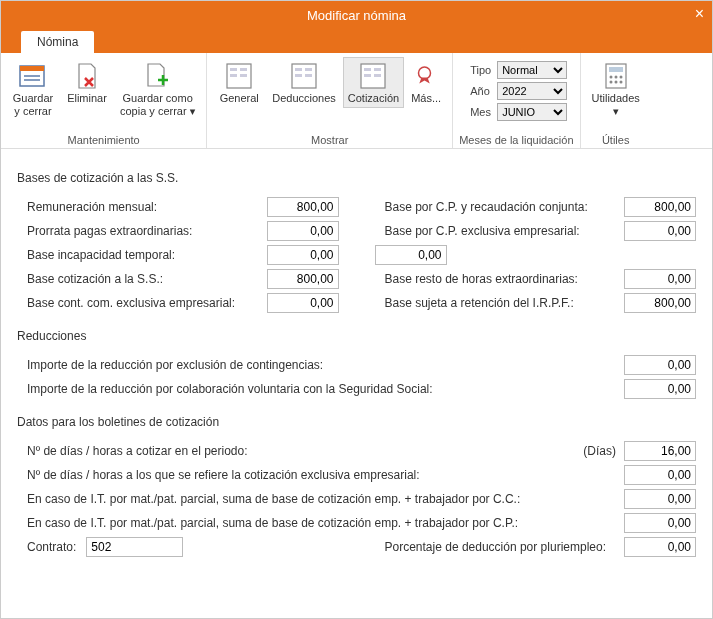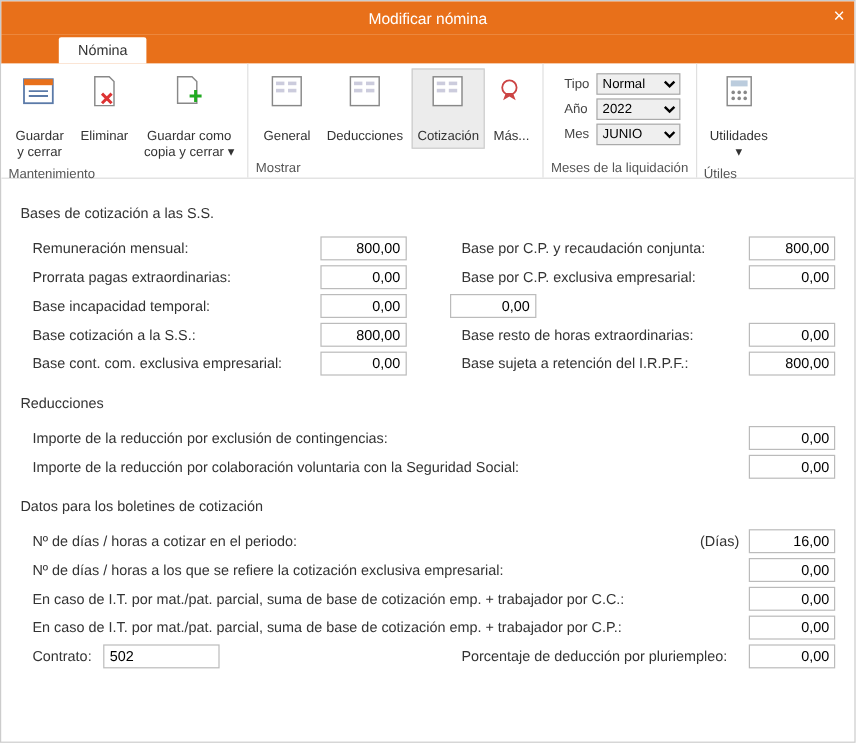--- a/index.html
+++ b/index.html
@@ -1,28 +1,28 @@
 <!DOCTYPE html>
 <html><head>
 <meta charset="utf-8">
 <style>
 * { box-sizing: border-box; margin: 0; padding: 0; }
 body { font-family: "Segoe UI", Tahoma, sans-serif; font-size: 12px; color: #333; background: #fff; width: 713px; height: 619px; overflow: hidden; border: 1px solid #ccc; }
 .titlebar { background: #e8701a; height: 28px; display: flex; align-items: center; justify-content: center; position: relative; color: #fff; }
 .titlebar .title { font-size: 13px; }
 .titlebar .close { position: absolute; right: 8px; top: 4px; font-size: 16px; cursor: pointer; }
 .tabstrip { background: #e8701a; height: 24px; display: flex; align-items: flex-end; padding-left: 20px; }
-.tab { background: #fff; padding: 4px 16px; font-size: 12px; border-radius: 2px 2px 0 0; cursor: pointer; margin-left: 28px; }
+.tab { background: #fff; padding: 4px 16px; font-size: 12px; border-radius: 2px 2px 0 0; cursor: pointer; }
 .ribbon { background: #fff; border-bottom: 1px solid #ddd; display: flex; height: 96px; }
 .group { border-right: 1px solid #e0e0e0; padding: 4px 6px 2px 6px; display: flex; flex-direction: column; justify-content: space-between; }
 .group-body { display: flex; align-items: flex-start; gap: 2px; flex: 1; }
-.group-label { text-align: left; font-size: 11px; color: #555; padding-top: 2px; }
+.group-label { text-align: center; font-size: 11px; color: #555; padding-top: 2px; }
 .rbtn { display: flex; flex-direction: column; align-items: center; justify-content: flex-start; padding: 2px 4px; cursor: pointer; text-align: center; min-width: 52px; border: 1px solid transparent; }
 .rbtn.active { background: #ececec; border-color: #ccc; }
-.rbtn .lbl { font-size: 11px; line-height: 13px; margin-top: 16px; }
+.rbtn .lbl { font-size: 11px; line-height: 13px; margin-top: 0; }
 .icon32 { width: 32px; height: 32px; }
 .period-grid { display: grid; grid-template-columns: auto auto; gap: 3px 6px; align-items: center; font-size: 11px; padding-top: 4px; margin-left: 11px; }
 .period-grid select { font-size: 11px; height: 18px; width: 70px; border: 1px solid #aaa; }
 .period-grid .plbl { color: #444; }
 .content { padding: 14px 16px 10px 16px; }
 .section-title { font-size: 12px; color: #333; margin: 8px 0 10px 0; }
 .cols { display: flex; gap: 36px; }
 .col { flex: 1; }
 .row { display: flex; align-items: center; height: 24px; margin-bottom: 0px; }
 .row .label { flex: 1; padding-left: 10px; font-size: 12px; }

